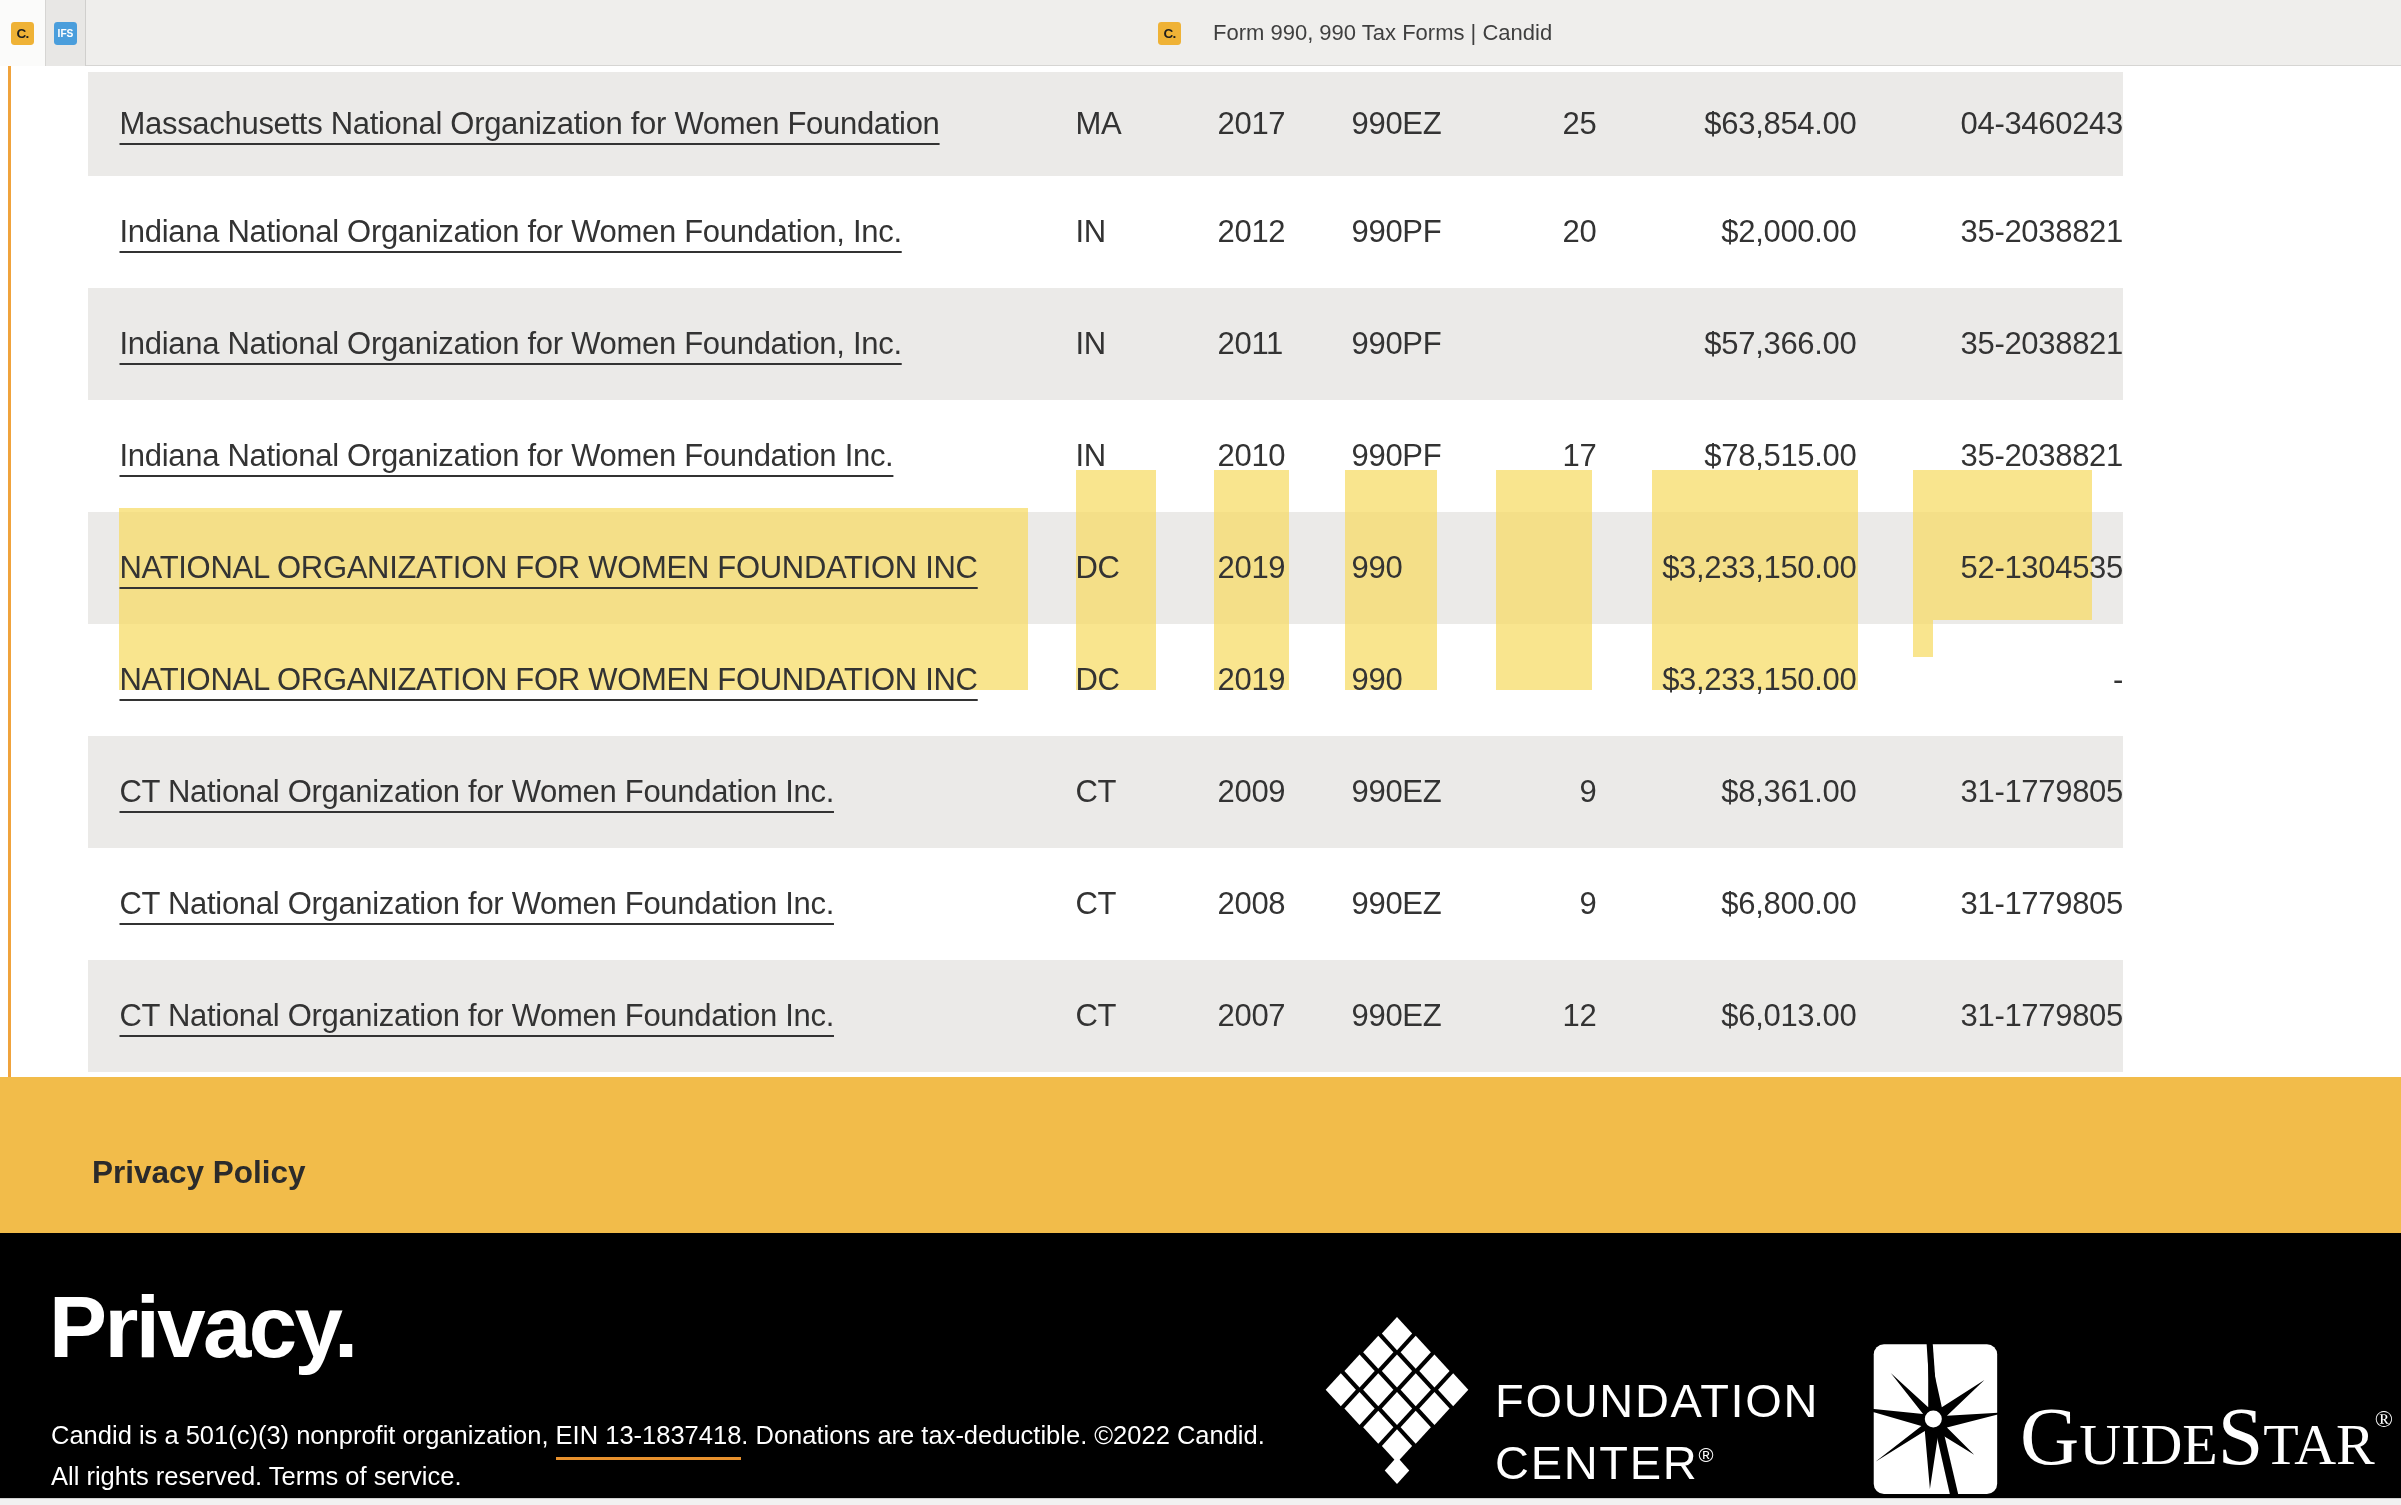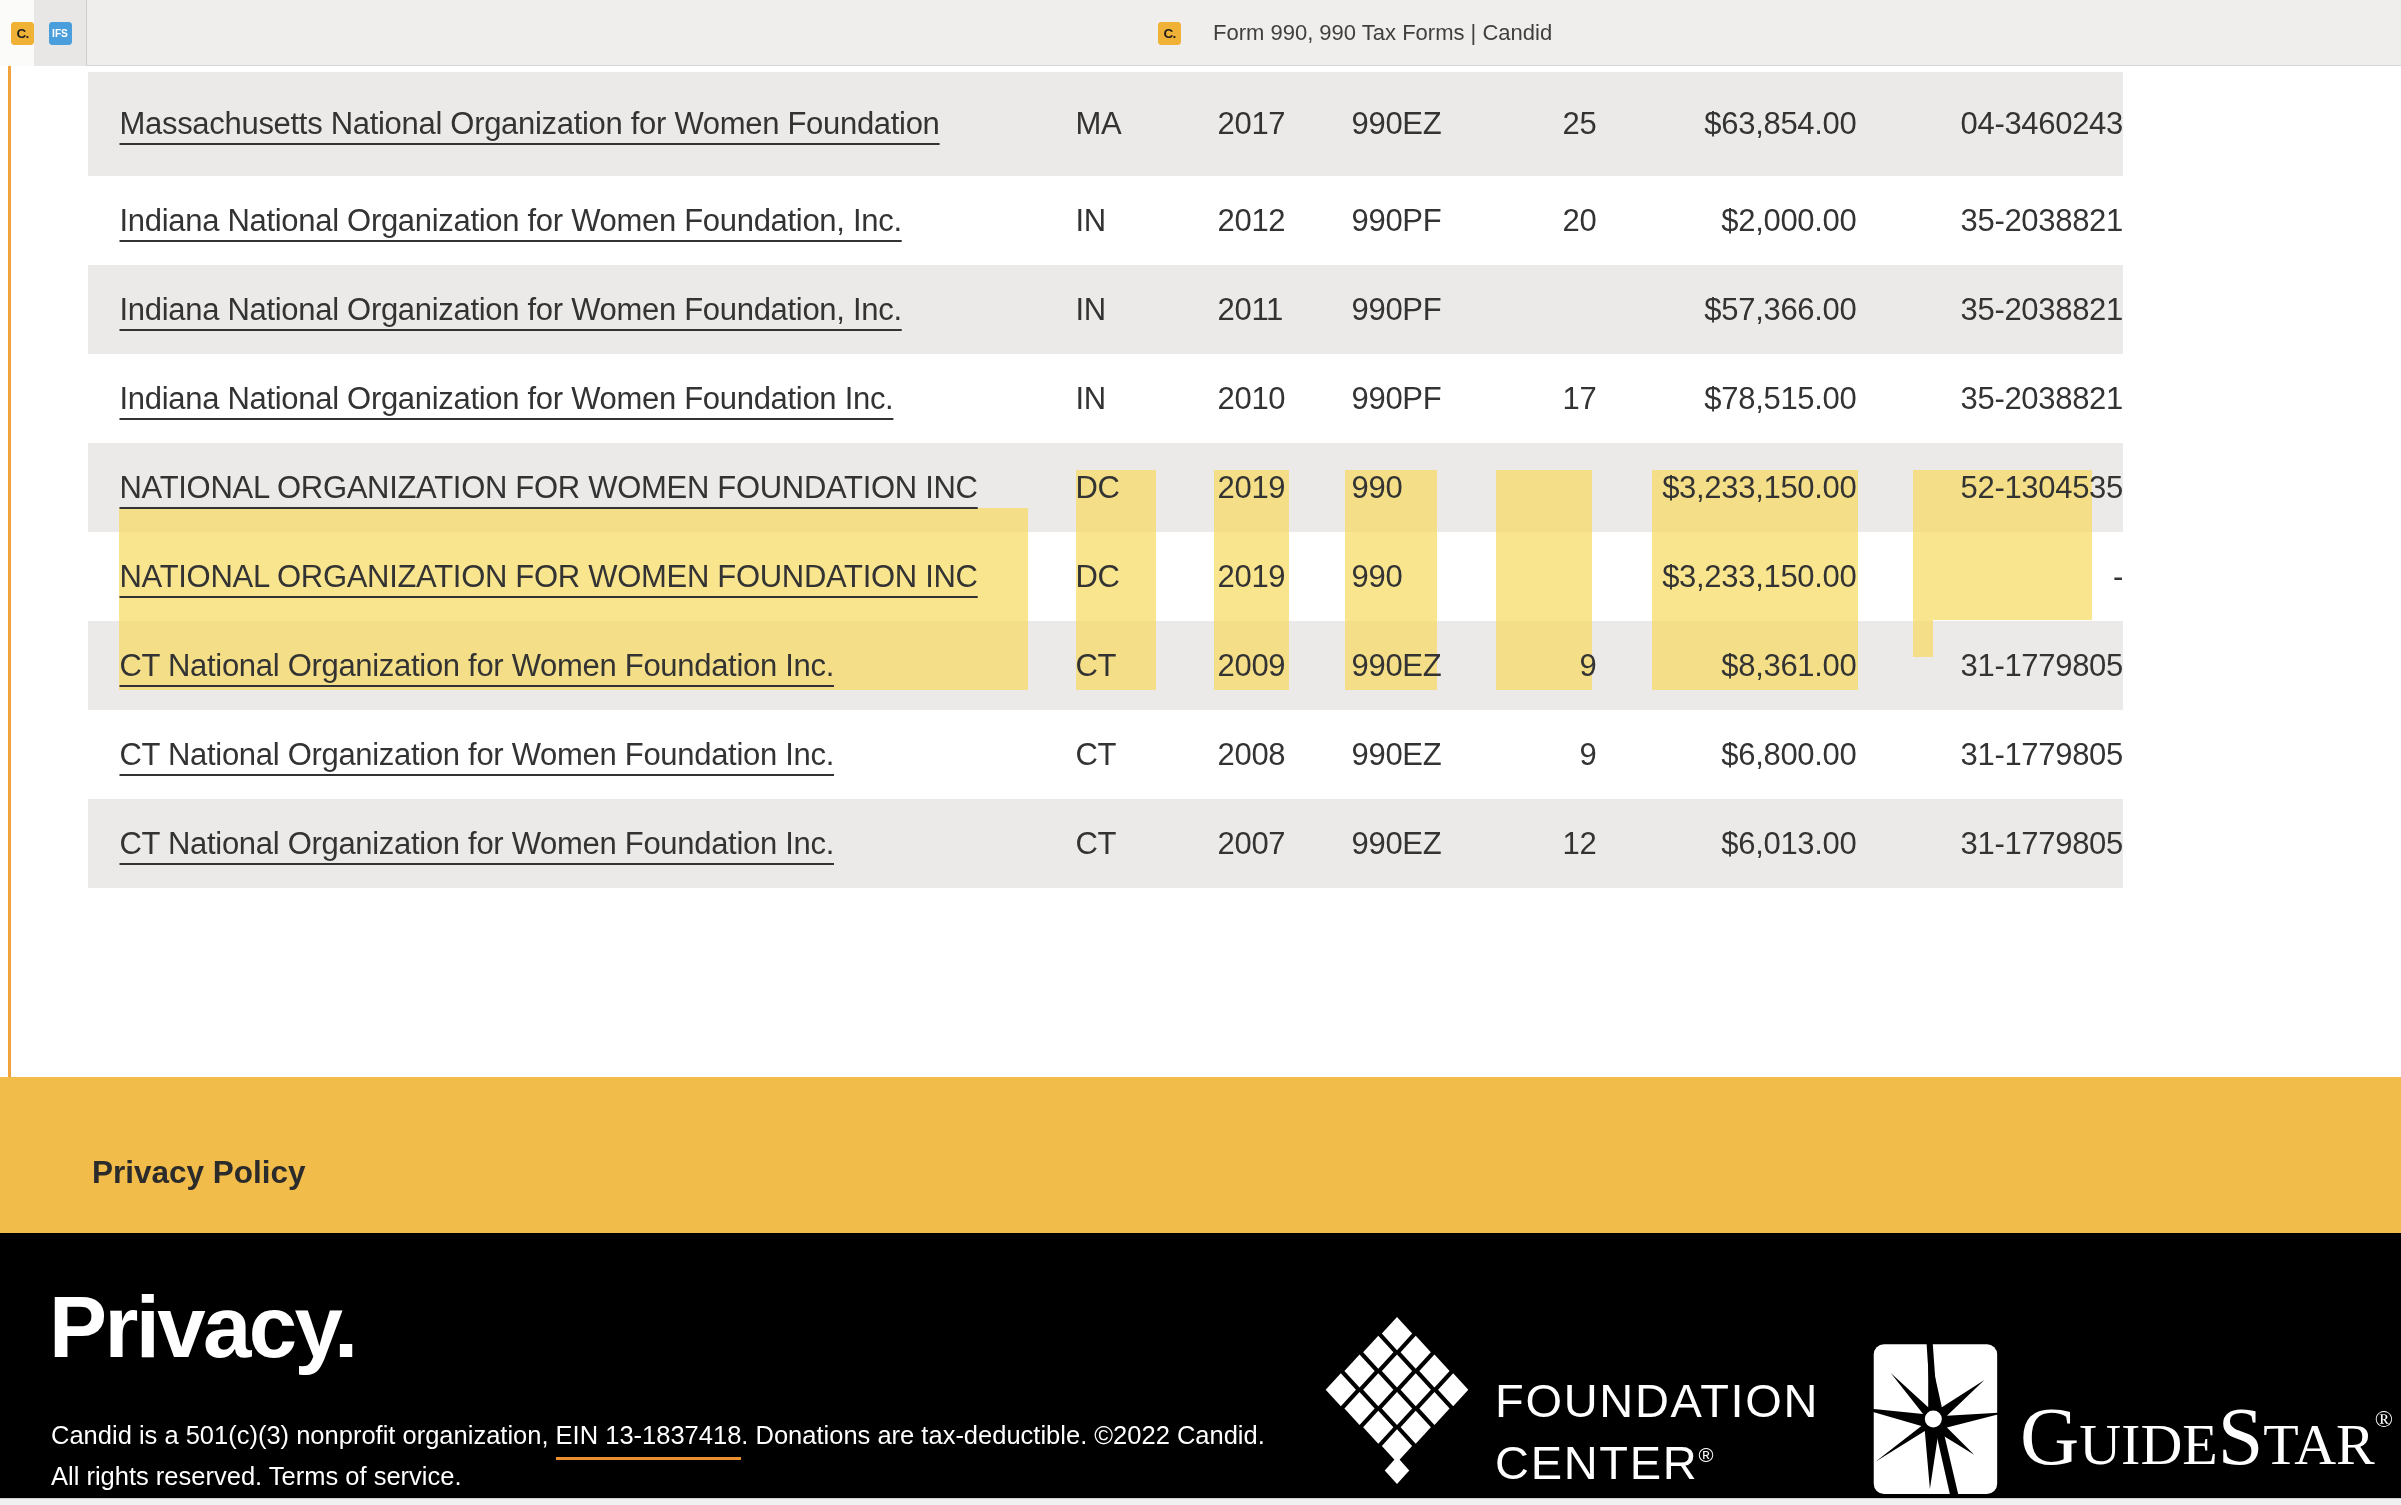--- a/index.html
+++ b/index.html
@@ -4,38 +4,38 @@
 <style>
   html,body{margin:0;padding:0;background:#fff;}
   #page{position:relative;width:2401px;height:1506px;overflow:hidden;
         font-family:"Liberation Sans",sans-serif;color:#333;background:#fff;}
 
   
   #tabbar{position:absolute;left:0;top:0;width:2401px;height:66px;
           background:#EFEEEC;border-bottom:0.9px solid #D6D5D3;box-sizing:border-box;}
   .tab{position:absolute;top:0;height:66px;display:flex;align-items:center;justify-content:center;}
   #tab-active{left:0;width:46px;background:#FBFBFA;border-right:0.9px solid #D6D5D3;box-sizing:border-box;}
-  #tab-ifs{left:34px;width:53px;background:#E8E7E5;border-right:0.9px solid #D0CFCD;box-sizing:border-box;}
+  #tab-ifs{left:46px;width:40px;background:#E8E7E5;border-right:0.9px solid #D0CFCD;box-sizing:border-box;}
   .favicon{width:23px;height:23px;border-radius:3.4px;display:flex;align-items:center;justify-content:center;
            font-weight:700;}
   .favicon.c{background:#EFB236;color:#1d1d1d;font-size:13.6px;letter-spacing:-0.9px;}
   .favicon.ifs{background:#4A9EDC;color:#fff;font-size:10.2px;}
   #win-title{position:absolute;left:1158px;top:0;height:66px;display:flex;align-items:center;gap:12px;}
   #win-title .title-text{font-size:22px;color:#3F3F3F;margin-left:20px;}
 
   
   #left-rule{position:absolute;left:7.7px;top:66px;width:3.4px;height:1011px;background:#F0A33C;}
 
   
   #tbl{position:absolute;left:88px;top:72px;width:2035px;}
   .row{display:grid;grid-template-columns:31.5px 956px 142px 134px 154px 91px 260px 1fr;
        align-items:center;font-size:31px;letter-spacing:-0.3px;}
   .row.gray{background:#EBEAE8;}
   .row.first{height:104px;}
-  .row:not(.first){height:89px;}
+  .row:not(.first){height:112px;}
   .cell{position:relative;z-index:3;white-space:nowrap;}
   .cell.name a{color:#333;text-decoration:underline;text-underline-offset:8.5px;
                text-decoration-thickness:1.7px;cursor:pointer;}
   .cell.pages,.cell.amount{text-align:right;}
   .cell.ein{padding-left:57px;text-align:right;}
 
   
   .hl{position:absolute;background:rgba(246,219,98,0.72);z-index:2;pointer-events:none;}
   #hl-name  {left:119px;top:508px;width:909px;height:182px;}
   #hl-state {left:1076px;top:470px;width:80px;height:220px;}

